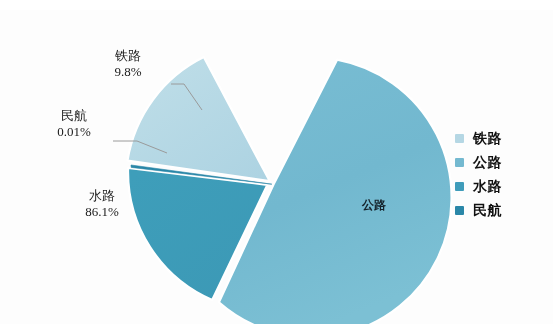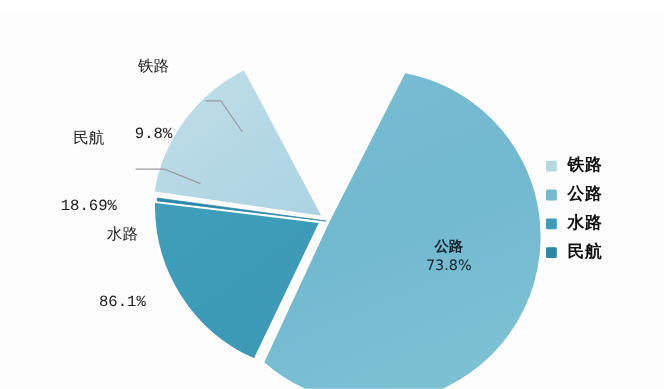--- a/index.html
+++ b/index.html
@@ -37,22 +37,21 @@
     letter-spacing: 0px;
     white-space: nowrap;
   }
   .callout-label .cl-name {
     display: block;
     font-weight: 400;
   }
   .callout-label .cl-pct {
     display: block;
     font-weight: 400;
-    font-family: Liberation Mono, monospace;
-    margin-top: 40px;
+    font-family: Liberation Serif, serif;
   }
   .inside-label {
     position: absolute;
     text-align: center;
     color: #15232b;
     font-size: 12px;
     line-height: 1.3;
     white-space: nowrap;
   }
   .inside-label .cl-name { display: block; font-weight: 700; }
@@ -120,31 +119,30 @@
     <polyline points="113,131 137,131 167,143" fill="none" stroke="#9a9a9a" stroke-width="1"></polyline>
   </svg>
 
   <div class="callout-label" style="left:88px; top:38px; width:80px;">
     <span class="cl-name">铁路</span>
     <span class="cl-pct">9.8%</span>
   </div>
 
   <div class="callout-label" style="left:34px; top:98px; width:80px;">
     <span class="cl-name">民航</span>
-    <span class="cl-pct">18.69%</span>
+    <span class="cl-pct">0.01%</span>
   </div>
 
   <div class="callout-label" style="left:62px; top:178px; width:80px;">
     <span class="cl-name">水路</span>
     <span class="cl-pct">86.1%</span>
   </div>
 
   <div class="inside-label" style="left:336px; top:188px; width:76px;">
     <span class="cl-name">公路</span>
-    <span class="cl-pct">73.8%</span>
   </div>
 
   <div id="legend">
 
     <div class="legend-row">
       <span class="legend-swatch" style="background:#b5d7e4;"></span>
       <span class="legend-text">铁路</span>
     </div>
 
     <div class="legend-row">

